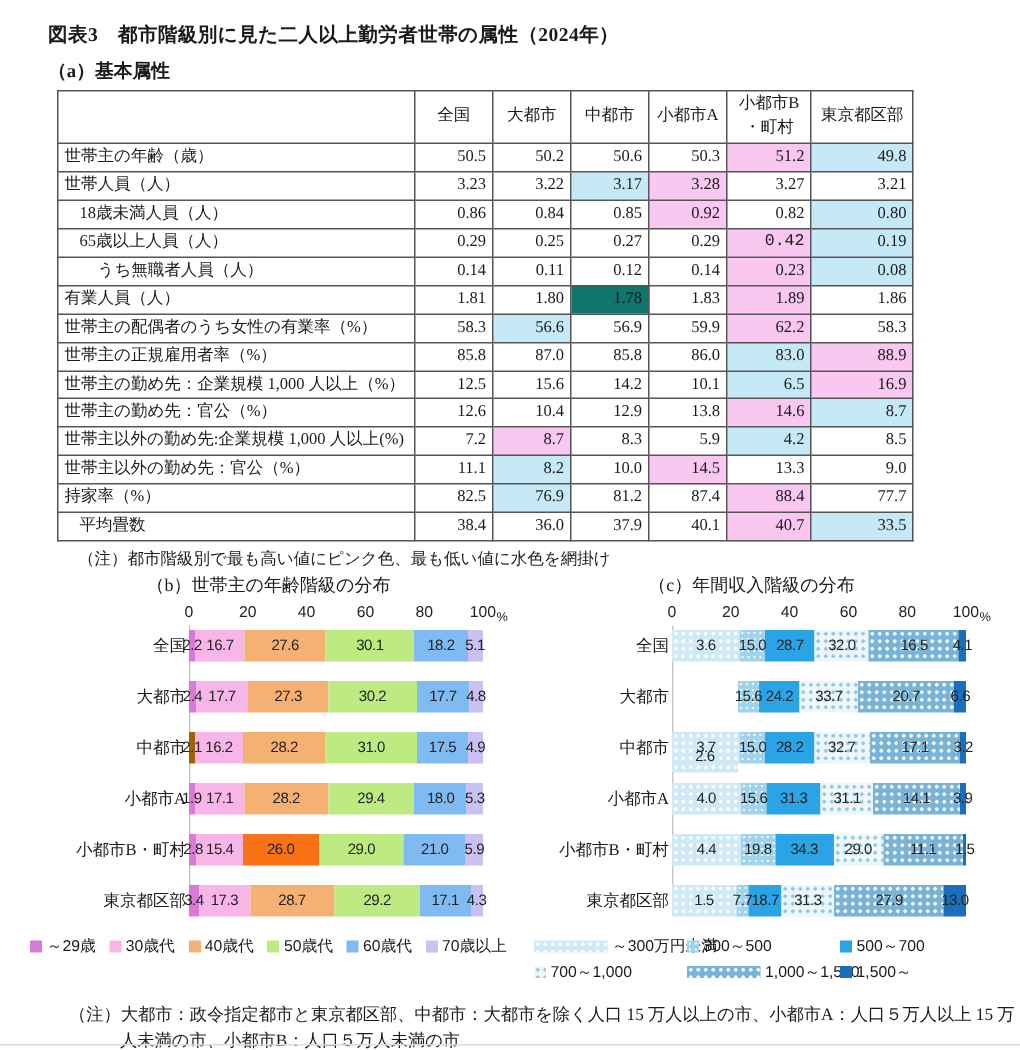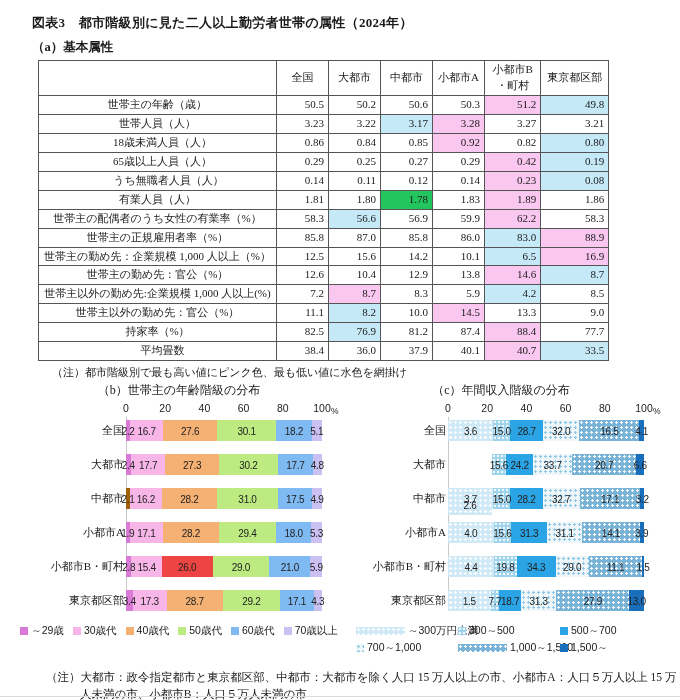--- a/index.html
+++ b/index.html
@@ -5,21 +5,21 @@
   html,body { margin:0; padding:0; background:#fff; }
   body { width:680px; height:700px; font-family:"Liberation Serif","DejaVu Serif",serif; color:#1a1a1a; position:relative; }
   .page { padding:14px 18px 0 18px; }
 
   .doc-title { font-size:13px; font-weight:bold; letter-spacing:.3px; padding-left:14px; }
   .section-label { font-size:12.5px; font-weight:bold; margin:7px 0 4px 14px; }
 
   table.attrs { border-collapse:collapse; margin-left:20px; table-layout:fixed; }
   table.attrs th, table.attrs td { border:1px solid #555; font-size:11px; font-weight:normal; padding:1px 4px; line-height:1.45; }
   table.attrs th { text-align:center; vertical-align:middle; white-space:pre-line; height:32px; }
-  td.lbl { text-align:center; }
+  td.lbl { text-align:left; }
   td.lbl.ind1 { padding-left:14px; }
   td.lbl.ind2 { padding-left:26px; }
   td.val { text-align:right; padding-right:6px; }
   .col-label { width:238px; } .col-d { width:52px; } .col-last { width:68px; }
 
   .table-note { font-size:11px; margin:4px 0 2px 34px; }
 
   .charts { display:flex; margin-top:2px; }
   .chart-panel { width:322px; position:relative; }
   .chart-title { font-size:12px; text-align:center; margin-bottom:3px; }
@@ -106,37 +106,37 @@
           <td class="val" style="background: rgb(249, 199, 239);">0.92</td>
           <td class="val">0.82</td>
           <td class="val" style="background: rgb(198, 233, 248);">0.80</td>
         </tr>
         <tr>
           <td class="lbl ind1">65歳以上人員（人）</td>
           <td class="val">0.29</td>
           <td class="val">0.25</td>
           <td class="val">0.27</td>
           <td class="val">0.29</td>
-          <td class="val" style="background: rgb(249, 199, 239);">0.42</td>
+          <td class="val" style="background: rgb(249, 199, 239); font-family: Liberation Mono, monospace;">0.42</td>
           <td class="val" style="background: rgb(198, 233, 248);">0.19</td>
         </tr>
         <tr>
           <td class="lbl ind2">うち無職者人員（人）</td>
           <td class="val">0.14</td>
           <td class="val">0.11</td>
           <td class="val">0.12</td>
           <td class="val">0.14</td>
           <td class="val" style="background: rgb(249, 199, 239);">0.23</td>
           <td class="val" style="background: rgb(198, 233, 248);">0.08</td>
         </tr>
         <tr>
           <td class="lbl ind0">有業人員（人）</td>
           <td class="val">1.81</td>
           <td class="val">1.80</td>
-          <td class="val" style="background: #22c55e;">1.78</td>
+          <td class="val" style="background: #0f766e;">1.78</td>
           <td class="val">1.83</td>
           <td class="val" style="background: rgb(249, 199, 239);">1.89</td>
           <td class="val">1.86</td>
         </tr>
         <tr>
           <td class="lbl ind0">世帯主の配偶者のうち女性の有業率（%）</td>
           <td class="val">58.3</td>
           <td class="val" style="background: rgb(198, 233, 248);">56.6</td>
           <td class="val">56.9</td>
           <td class="val">59.9</td>
@@ -319,21 +319,21 @@
           </div>
           <div class="bar-row">
             <div class="cat">小都市B・町村</div>
             <div class="bar">
               <div class="seg" style="width: 2.8%; background-color: rgb(217, 122, 214);">
                 <span>2.8</span>
               </div>
               <div class="seg" style="width: 15.4%; background-color: rgb(248, 182, 232);">
                 <span>15.4</span>
               </div>
-              <div class="seg" style="width: 26%; background-color: #ef4444;">
+              <div class="seg" style="width: 26%; background-color: #f97316;">
                 <span>26.0</span>
               </div>
               <div class="seg" style="width: 29%; background-color: rgb(189, 235, 129);">
                 <span>29.0</span>
               </div>
               <div class="seg" style="width: 21%; background-color: rgb(128, 186, 242);">
                 <span>21.0</span>
               </div>
               <div class="seg" style="width: 5.9%; background-color: rgb(202, 192, 241);">
                 <span>5.9</span>

